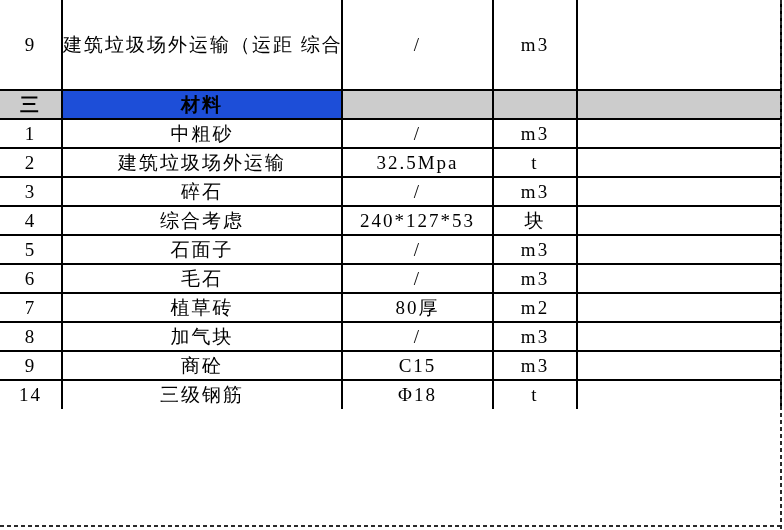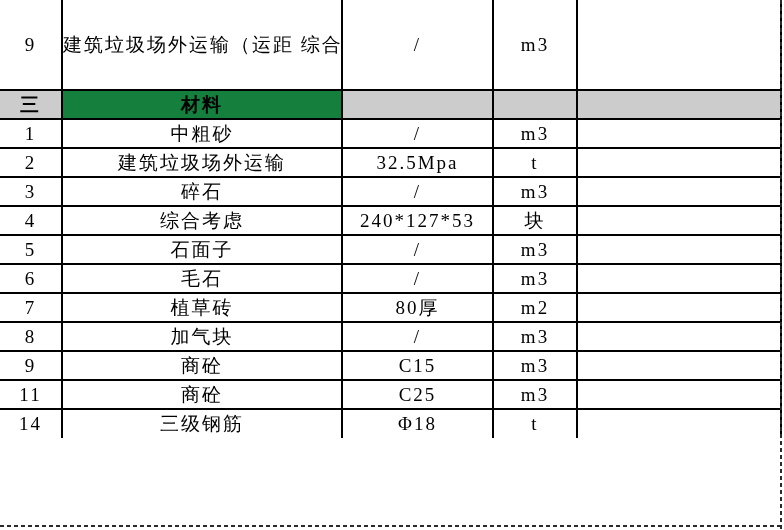--- a/index.html
+++ b/index.html
@@ -88,21 +88,21 @@
       <tr class="tall-row">
         <td class="col-num">9</td>
         <td class="name-wrap">建筑垃圾场外运输（运距
 综合考虑）</td>
         <td>/</td>
         <td>m3</td>
         <td></td>
       </tr>
       <tr class="section-row" id="section-row">
         <td class="col-num" style="background: rgb(204, 204, 204);">三</td>
-        <td style="background: #15803d;">材料</td>
+        <td style="background: #1d4ed8;">材料</td>
         <td style="background: rgb(204, 204, 204);"></td>
         <td style="background: rgb(204, 204, 204);"></td>
         <td style="background: rgb(204, 204, 204);"></td>
       </tr>
 
     <tr class="data-row">
           <td class="col-num">1</td>
           <td>中粗砂</td>
           <td>/</td>
           <td>m3</td>
@@ -158,27 +158,20 @@
           <td></td>
         </tr>
         <tr class="data-row">
           <td class="col-num">9</td>
           <td>商砼</td>
           <td>C15</td>
           <td>m3</td>
           <td></td>
         </tr>
         <tr class="data-row">
-          <td class="col-num">11</td>
-          <td>商砼</td>
-          <td>C25</td>
-          <td>m3</td>
-          <td></td>
-        </tr>
-        <tr class="data-row">
           <td class="col-num">14</td>
           <td>三级钢筋</td>
           <td>Φ18</td>
           <td>t</td>
           <td></td>
         </tr>
       </tbody>
   </table>
 
   <div class="page-break-v"></div>

